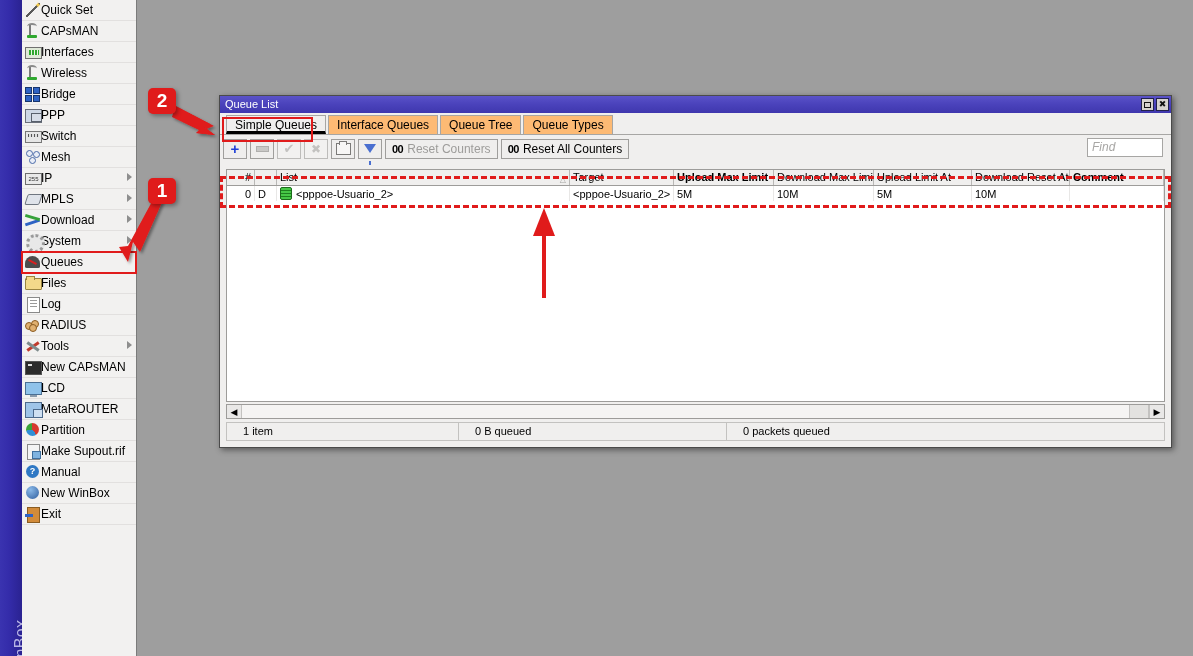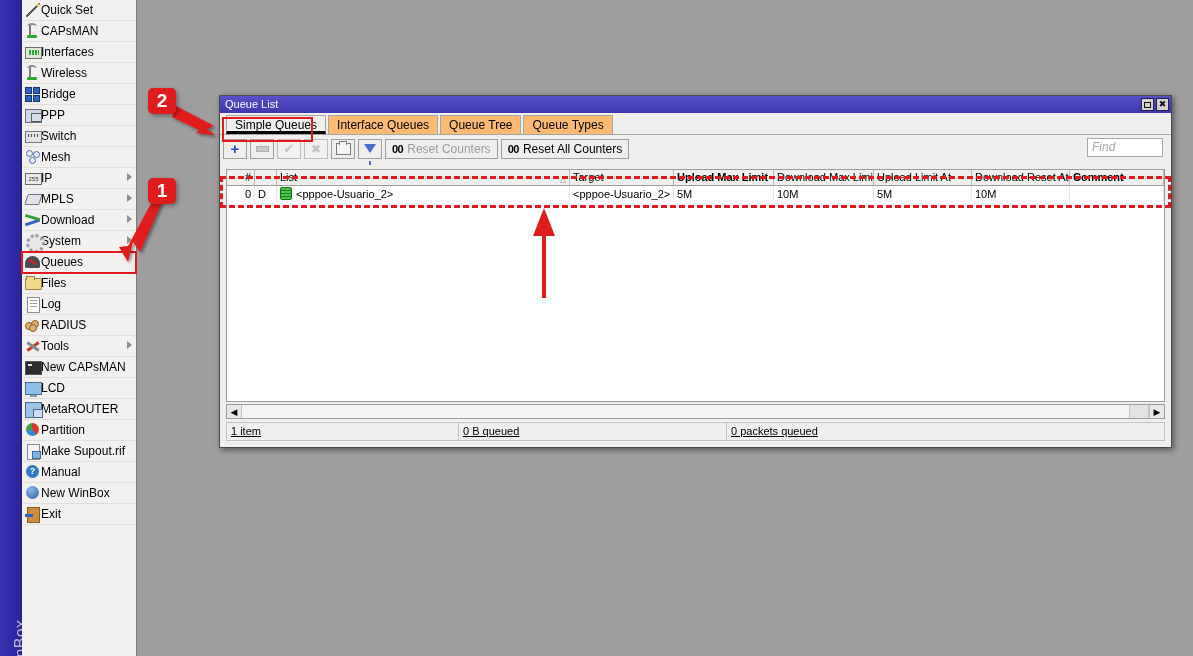--- a/index.html
+++ b/index.html
@@ -217,21 +217,21 @@
   #hscroll .strack{flex:1;background:#f5f4f3;}
   #hscroll .sthumb{width:18px;background:#e3e2e0;border-left:1px solid #c3c2c0;border-right:1px solid #c3c2c0;}
 
   
   #statusbar{
     position:absolute;left:6px;right:6px;bottom:6px;height:19px;
     display:flex;font-size:11px;
   }
   #statusbar .cell{
     border:1px solid #c3c2c0;border-right:none;background:#f0efee;
-    line-height:17px;padding-left:4px;box-sizing:border-box;text-decoration:underline;
+    line-height:17px;padding-left:16px;box-sizing:border-box;
   }
   #statusbar .cell:last-child{border-right:1px solid #c3c2c0;}
 
   
   #overlay{position:absolute;left:0;top:0;width:1193px;height:656px;pointer-events:none;z-index:60;}
   .callout{
     position:absolute;background:#e01b1b;color:#fff;border-radius:5px;
     font-weight:bold;font-size:19px;text-align:center;
     display:flex;align-items:center;justify-content:center;
     box-shadow:2px 2px 4px rgba(0,0,0,.35);

